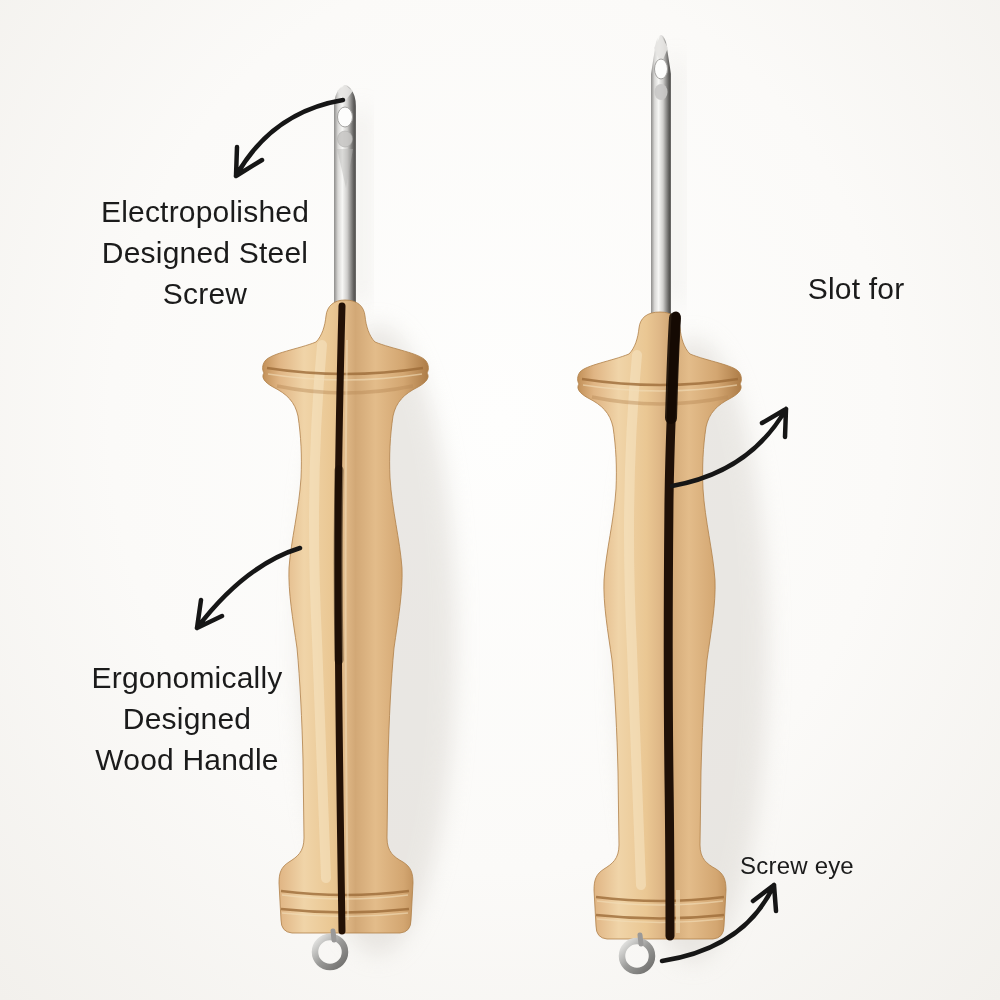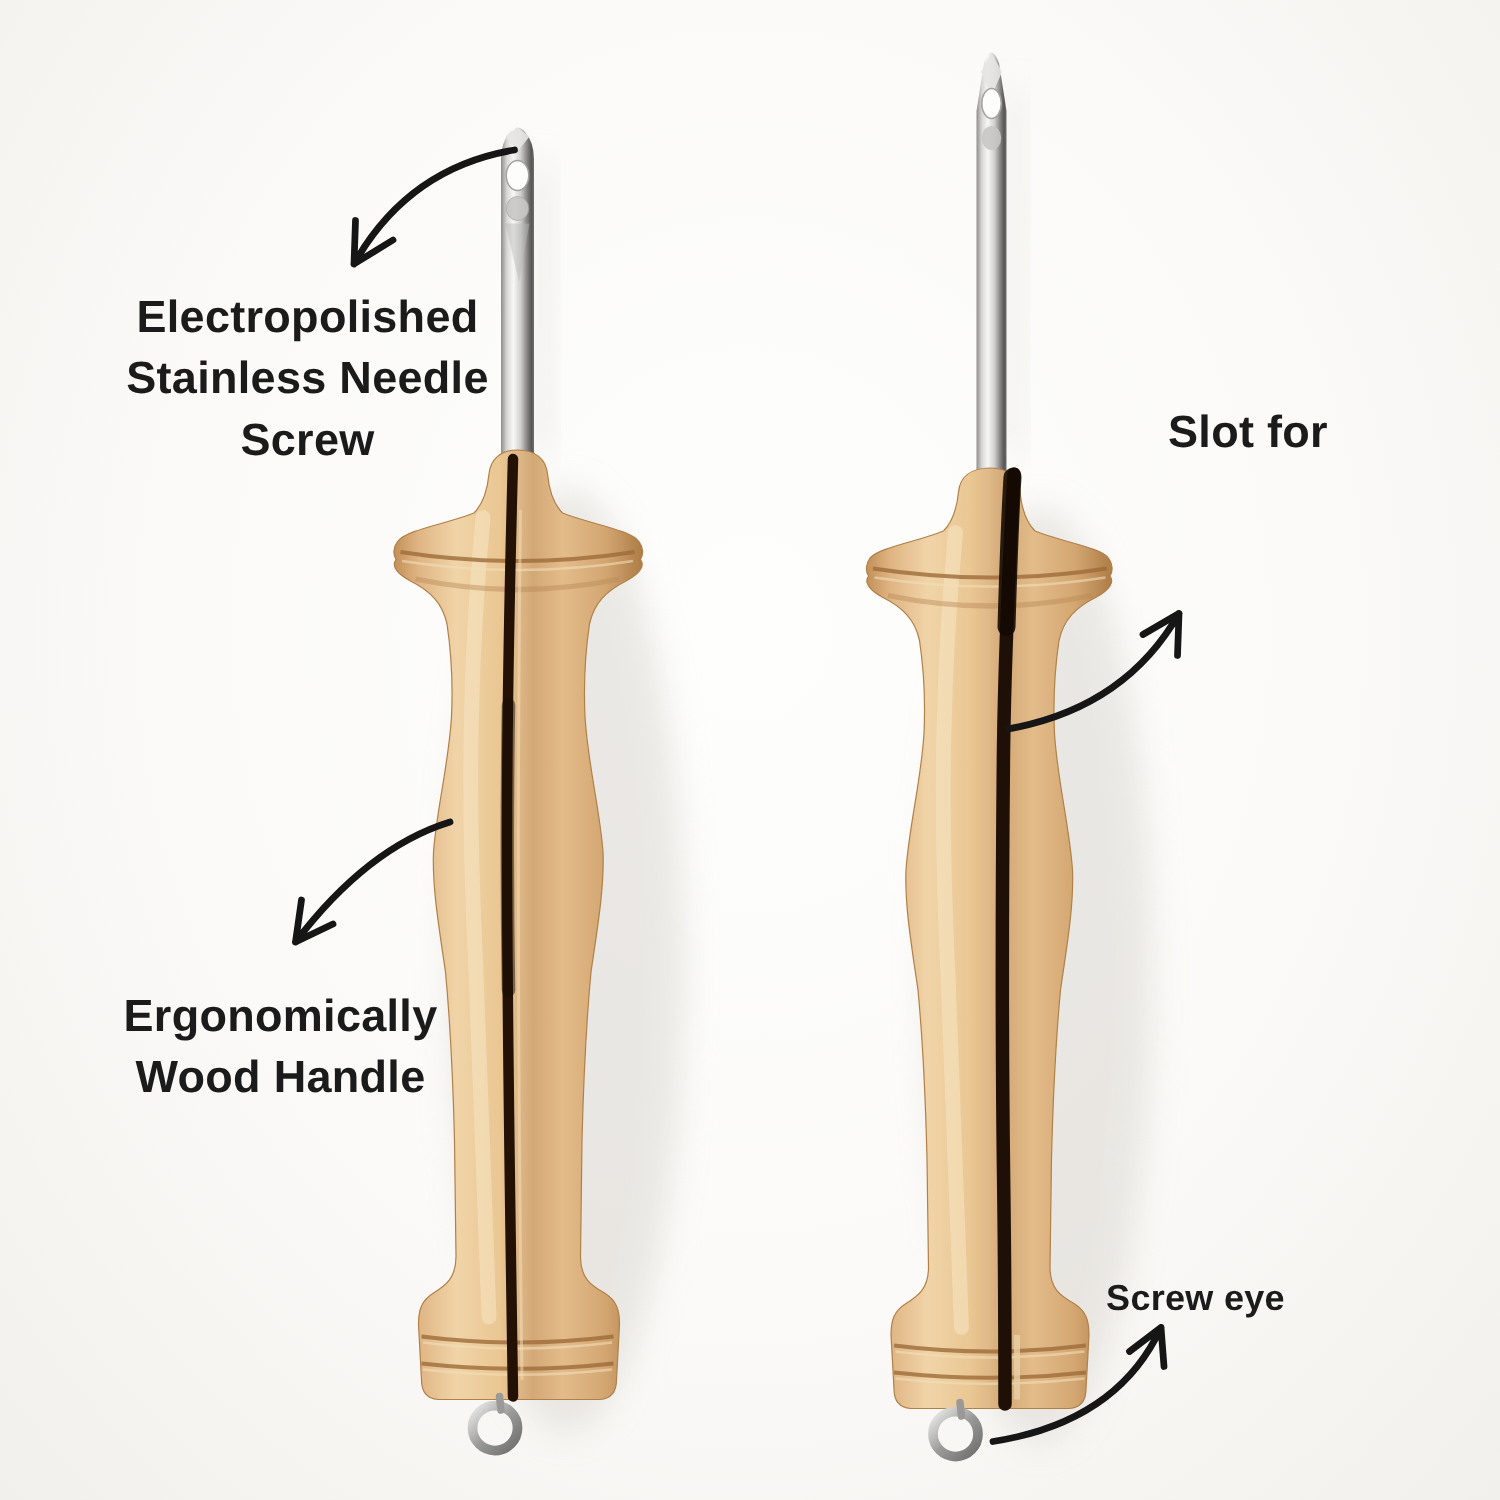--- a/index.html
+++ b/index.html
@@ -12,26 +12,26 @@
     font-family:"Liberation Sans", sans-serif;
   }
   .stage{
     position:relative;width:1000px;height:1000px;
     background:radial-gradient(ellipse at 50% 42%, #fefefd 0%, #fbfaf8 55%, #f2f0ec 100%);
   }
   .stage svg{position:absolute;left:0;top:0;}
   .label{
     position:absolute;transform:translateX(-50%);
     text-align:center;color:var(--text-color);
-    font-size:30px;line-height:41px;letter-spacing:.2px;white-space:nowrap;font-weight:bold;
+    font-size:30px;line-height:41px;letter-spacing:.2px;white-space:nowrap;
   }
   .label .ln{display:block;}
   .label-needle{left:205px;top:191px;}
   .label-handle{left:187px;top:657px;}
-  .label-slot{left:832px;top:268px;}
+  .label-slot{left:856px;top:268px;}
   .label-screw{left:797px;top:851px;font-size:24px;line-height:30px;}
   .arrow{
     fill:none;stroke:var(--arrow-color);stroke-width:4.5;
     stroke-linecap:round;stroke-linejoin:round;
   }
   .groove{fill:none;stroke:#9c6b38;stroke-width:2.6;opacity:.8;}
   .groove-light{fill:none;stroke:#f2ddb9;stroke-width:1.6;opacity:.6;}
   .groove-shade{fill:none;stroke:#b98a57;stroke-width:3.5;opacity:.45;}
   .highlight{fill:none;stroke:#f7e7c8;stroke-width:10;opacity:.5;stroke-linecap:round;}
 </style>
@@ -160,26 +160,27 @@
     </g>
 
     <path class="arrow" d="M343,100 Q272,112 236,176 M236,176 L237,147 M236,176 L262,160"></path>
     <path class="arrow" d="M300,548 Q245,565 197,628 M197,628 L201,600 M197,628 L222,616"></path>
     <path class="arrow" d="M672,486 Q750,472 786,409 M786,409 L785,437 M786,409 L762,423"></path>
     <path class="arrow" d="M662,961 Q745,948 774,885 M774,885 L776,911 M774,885 L753,901"></path>
   </svg>
 
   <div class="label label-needle">
     <span class="ln">Electropolished</span>
-    <span class="ln">Stainless Needle</span>
+    <span class="ln">Designed Steel</span>
     <span class="ln">Screw</span>
   </div>
 
   <div class="label label-handle">
     <span class="ln">Ergonomically</span>
+    <span class="ln">Designed</span>
     <span class="ln">Wood Handle</span>
   </div>
 
   <div class="label label-slot">
     <span class="ln">Slot for</span>
   </div>
 
   <div class="label label-screw">
     <span class="ln">Screw eye</span>
   </div>

